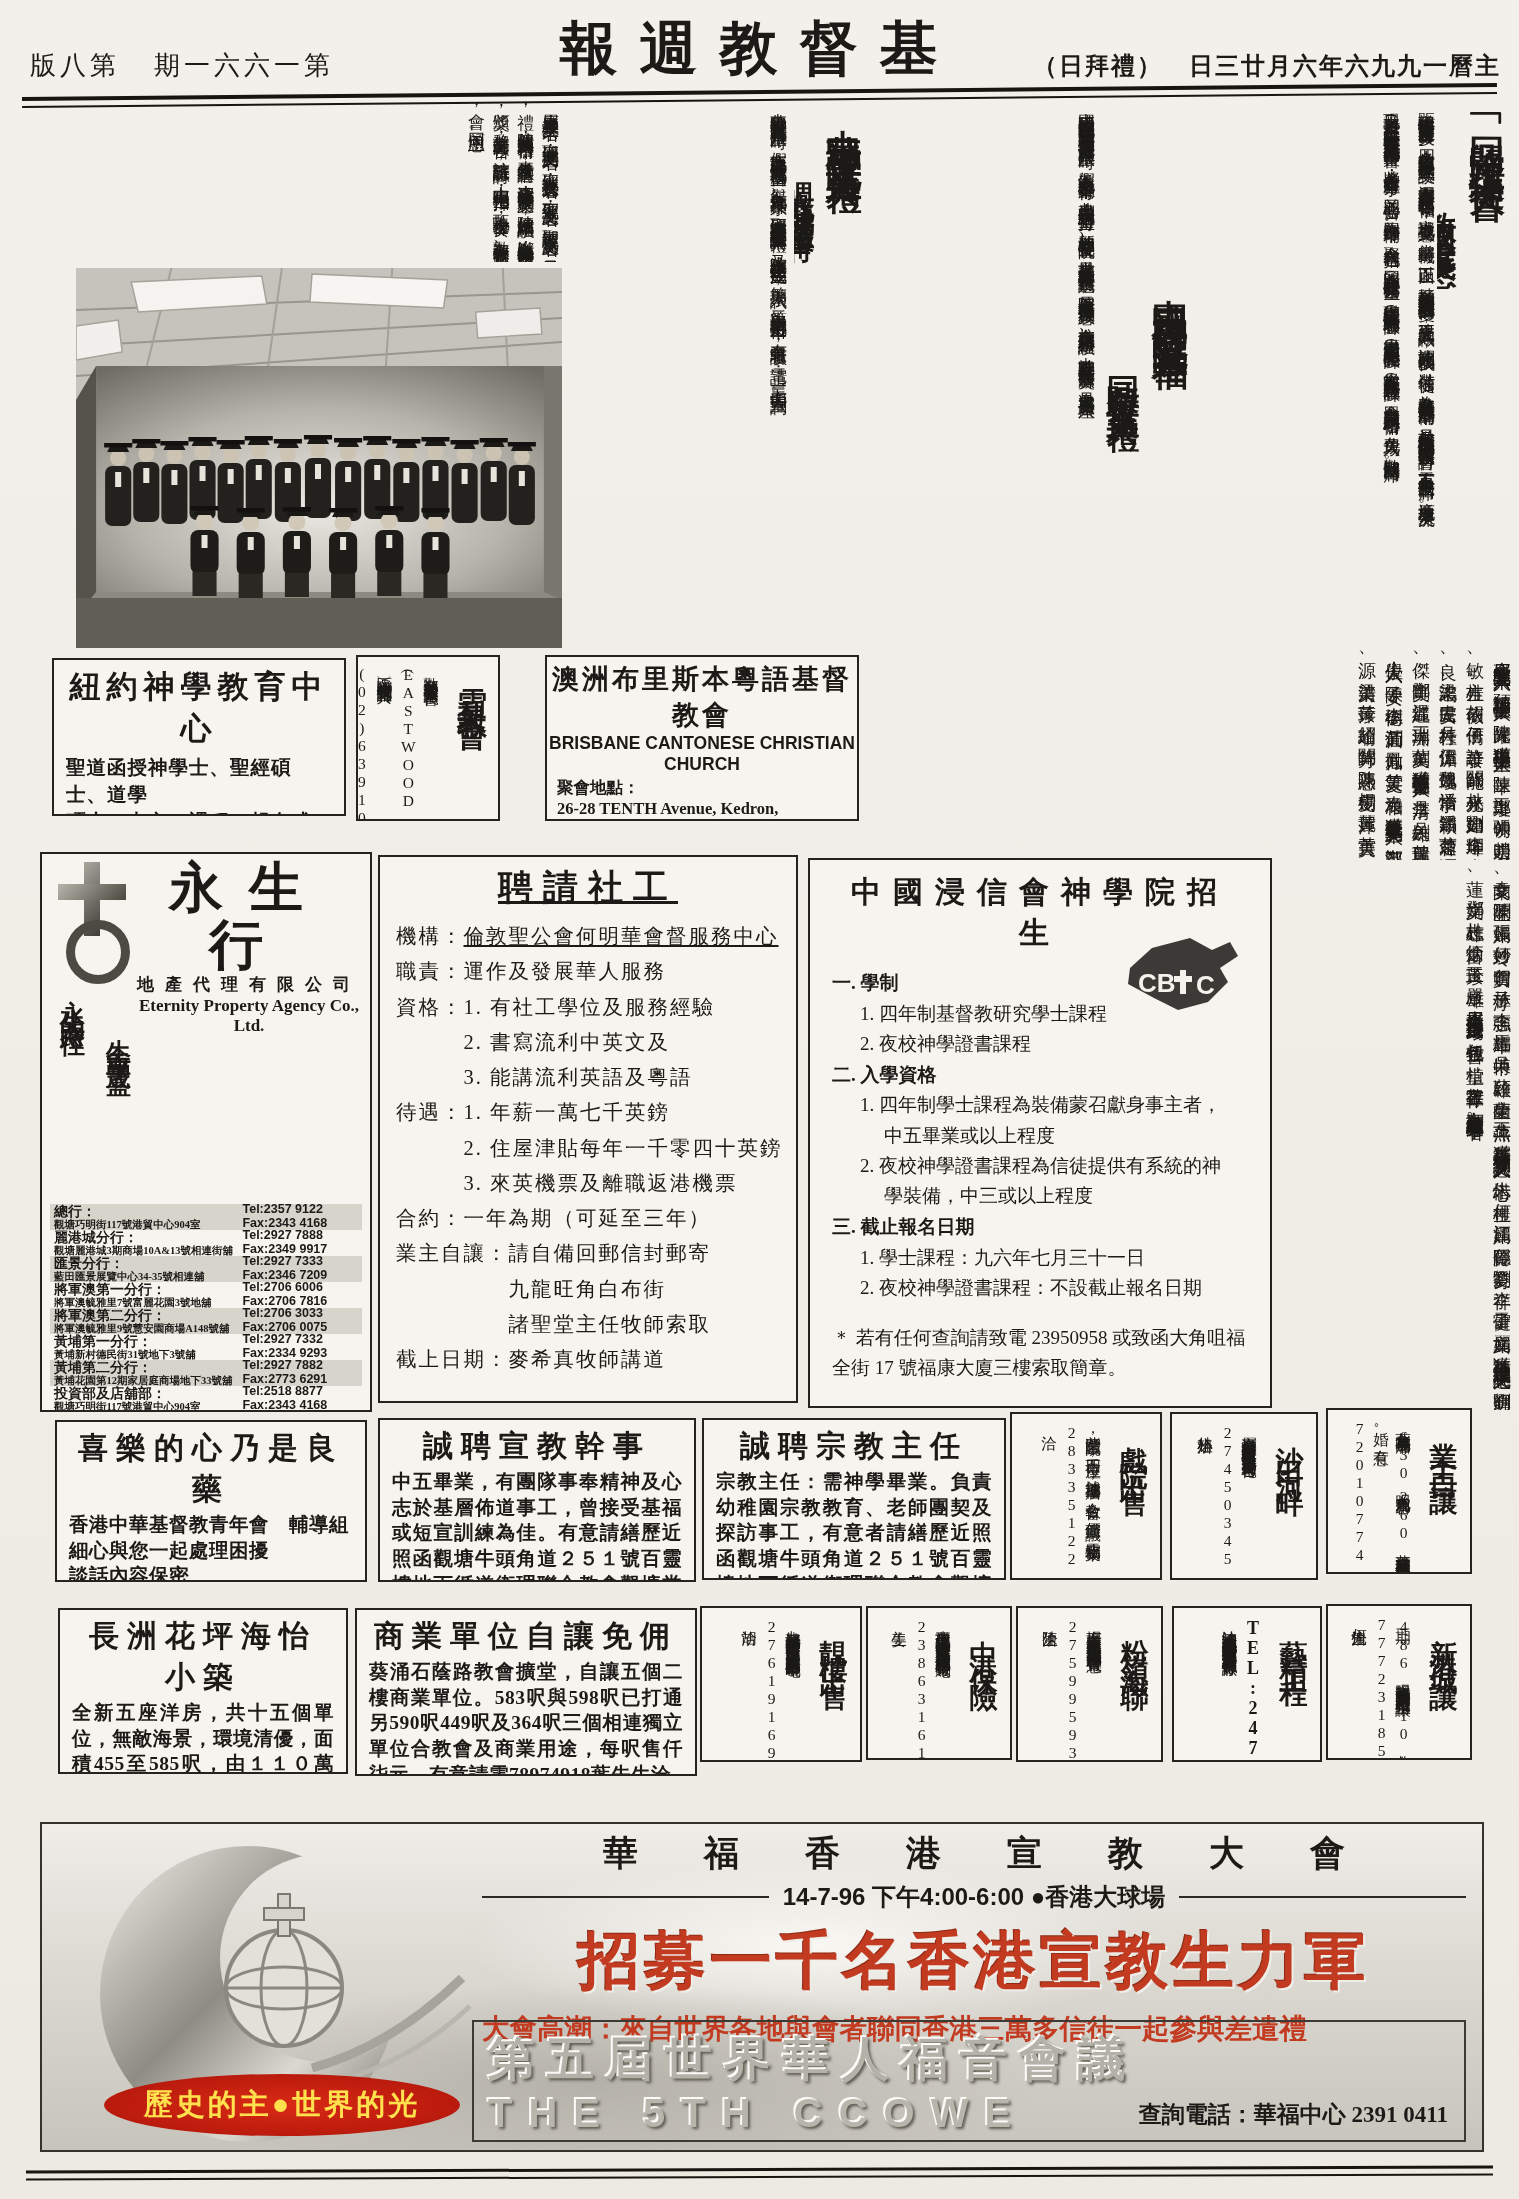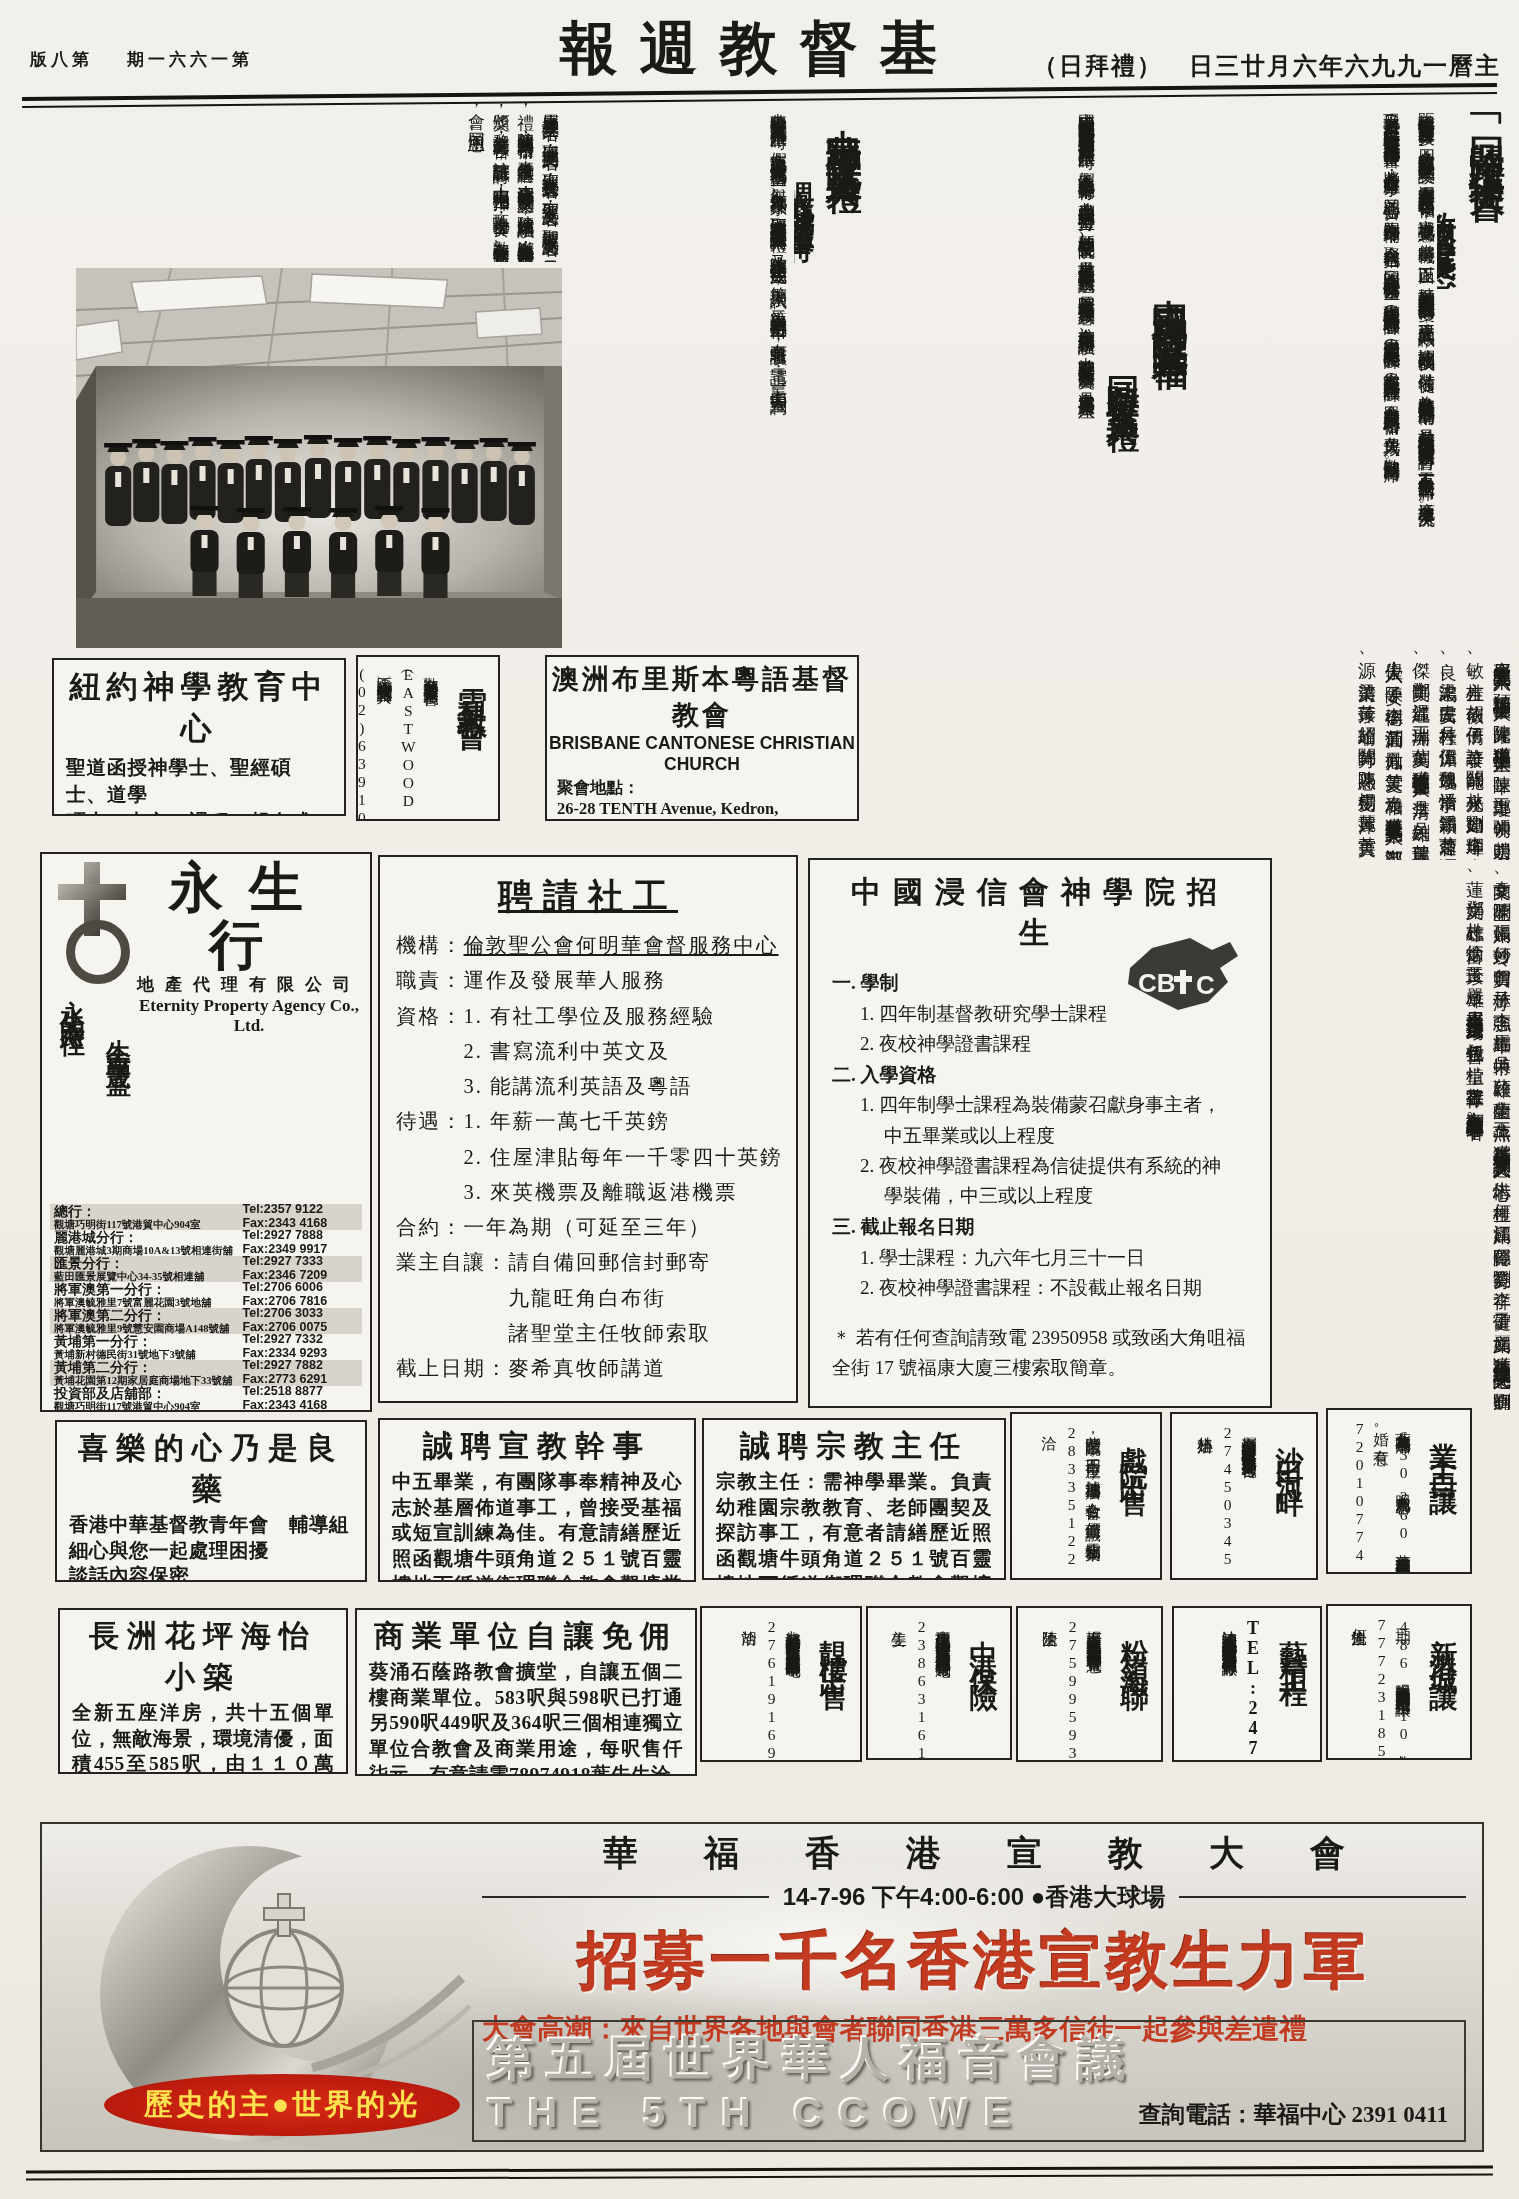--- a/index.html
+++ b/index.html
@@ -4,21 +4,21 @@
 <style>
   html,body{margin:0;padding:0;background:#d8d5ce;}
   .page{position:relative;width:1519px;height:2199px;margin:0 auto;
         background:linear-gradient(180deg,#f2f0ea 0%,#efede6 55%,#edeae2 100%);
         font-family:"Liberation Serif",serif;color:#1b1a17;overflow:hidden;}
   .abs{position:absolute;}
   .v{writing-mode:vertical-rl;}
   .upright{text-orientation:upright;}
 
   
-  .mh-left{left:30px;top:48px;font-size:17px;font-weight:700;letter-spacing:4px;}
+  .mh-left{left:30px;top:48px;font-size:26px;font-weight:400;letter-spacing:4px;}
   .mh-left span{margin-right:34px;}
   .mh-title{left:0;right:0;top:10px;text-align:center;font-size:58px;font-weight:900;letter-spacing:22px;}
   .mh-right{right:18px;top:50px;font-size:24px;font-weight:700;letter-spacing:2px;}
   .rule-double{left:22px;right:22px;top:90px;height:5px;border-top:4px solid #16150f;border-bottom:2px solid #16150f;transform:rotate(-0.55deg);}
 
   
   .headline{font-weight:900;letter-spacing:6px;overflow:hidden;}
   .headline .h-a{display:block;font-size:36px;}
   .headline .h-b{display:block;font-size:33px;padding-top:84px;}
   .bodytext{font-size:17px;line-height:1.45;letter-spacing:1px;text-align:justify;overflow:hidden;}
@@ -67,21 +67,21 @@
   .et-wel{text-align:center;font-size:27px;font-weight:900;letter-spacing:6px;margin-top:4px;}
   .et-rows{margin-top:4px;}
   .et-row{display:flex;justify-content:space-between;align-items:center;padding:1px 4px;height:24px;}
   .et-row.sh{background:#d7d4cc;}
   .et-row .bl{width:62%;line-height:1.1;}
   .et-row .bn{font-size:14px;font-weight:700;}
   .et-row .ba{font-size:10.5px;font-weight:700;}
   .et-row .bt{width:38%;font-family:"Liberation Sans",sans-serif;font-size:12.5px;font-weight:700;line-height:1.1;text-align:left;}
 
   
-  .sw{padding:16px 16px;}
+  .sw{padding:7px 16px;}
   .sw .ad-title{font-size:35px;letter-spacing:10px;text-decoration:underline;margin-bottom:8px;}
   .sw .ln{font-size:20.5px;line-height:1.72;white-space:pre;letter-spacing:2px;}
   .sw .u{text-decoration:underline;}
 
   
   .cb{padding:4px 22px;position:relative;}
   .cb .ad-title{font-size:30px;letter-spacing:12px;margin:8px 0 14px;}
   .cb-logo{position:absolute;right:26px;top:70px;width:128px;height:92px;}
   .cb .s0{font-size:19px;font-weight:700;line-height:1.62;}
   .cb .s1{font-size:19px;line-height:1.6;padding-left:28px;}

